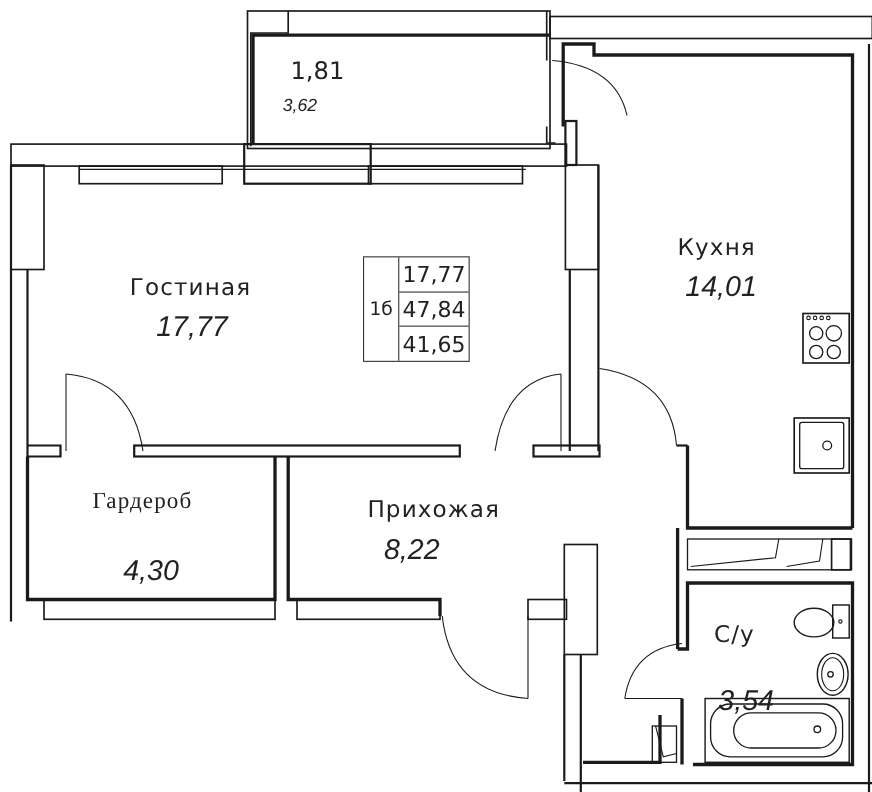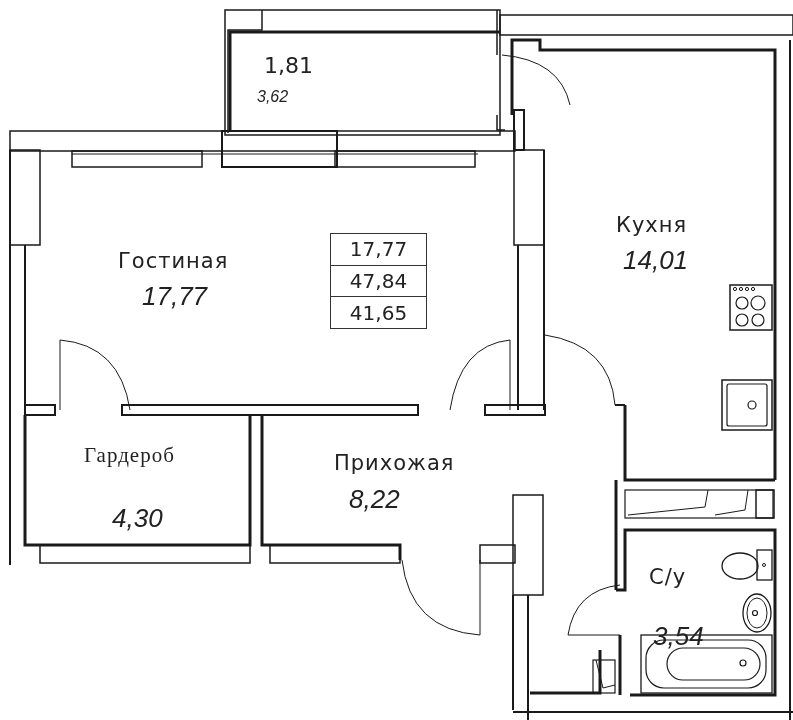--- a/index.html
+++ b/index.html
@@ -138,18 +138,19 @@
 <div class="lbl name" style="left:84px;top:445px;font-family:Liberation Serif, serif;">Гардероб</div>
 <div class="lbl area" style="left:112px;top:481px;margin-top:24px;">4,30</div>
 
 <div class="lbl name" style="left:334px;top:453px;">Прихожая</div>
 <div class="lbl area" style="left:349px;top:486px;">8,22</div>
 
 <div class="lbl name" style="left:649px;top:567px;">С/у</div>
 <div class="lbl area" style="left:653px;top:623px;">3,54</div>
 
 <div class="summary">
+  <div class="code">1б</div>
   <div class="vals">
     <div>17,77</div>
     <div>47,84</div>
     <div>41,65</div>
   </div>
 </div>
 
 </body></html>

